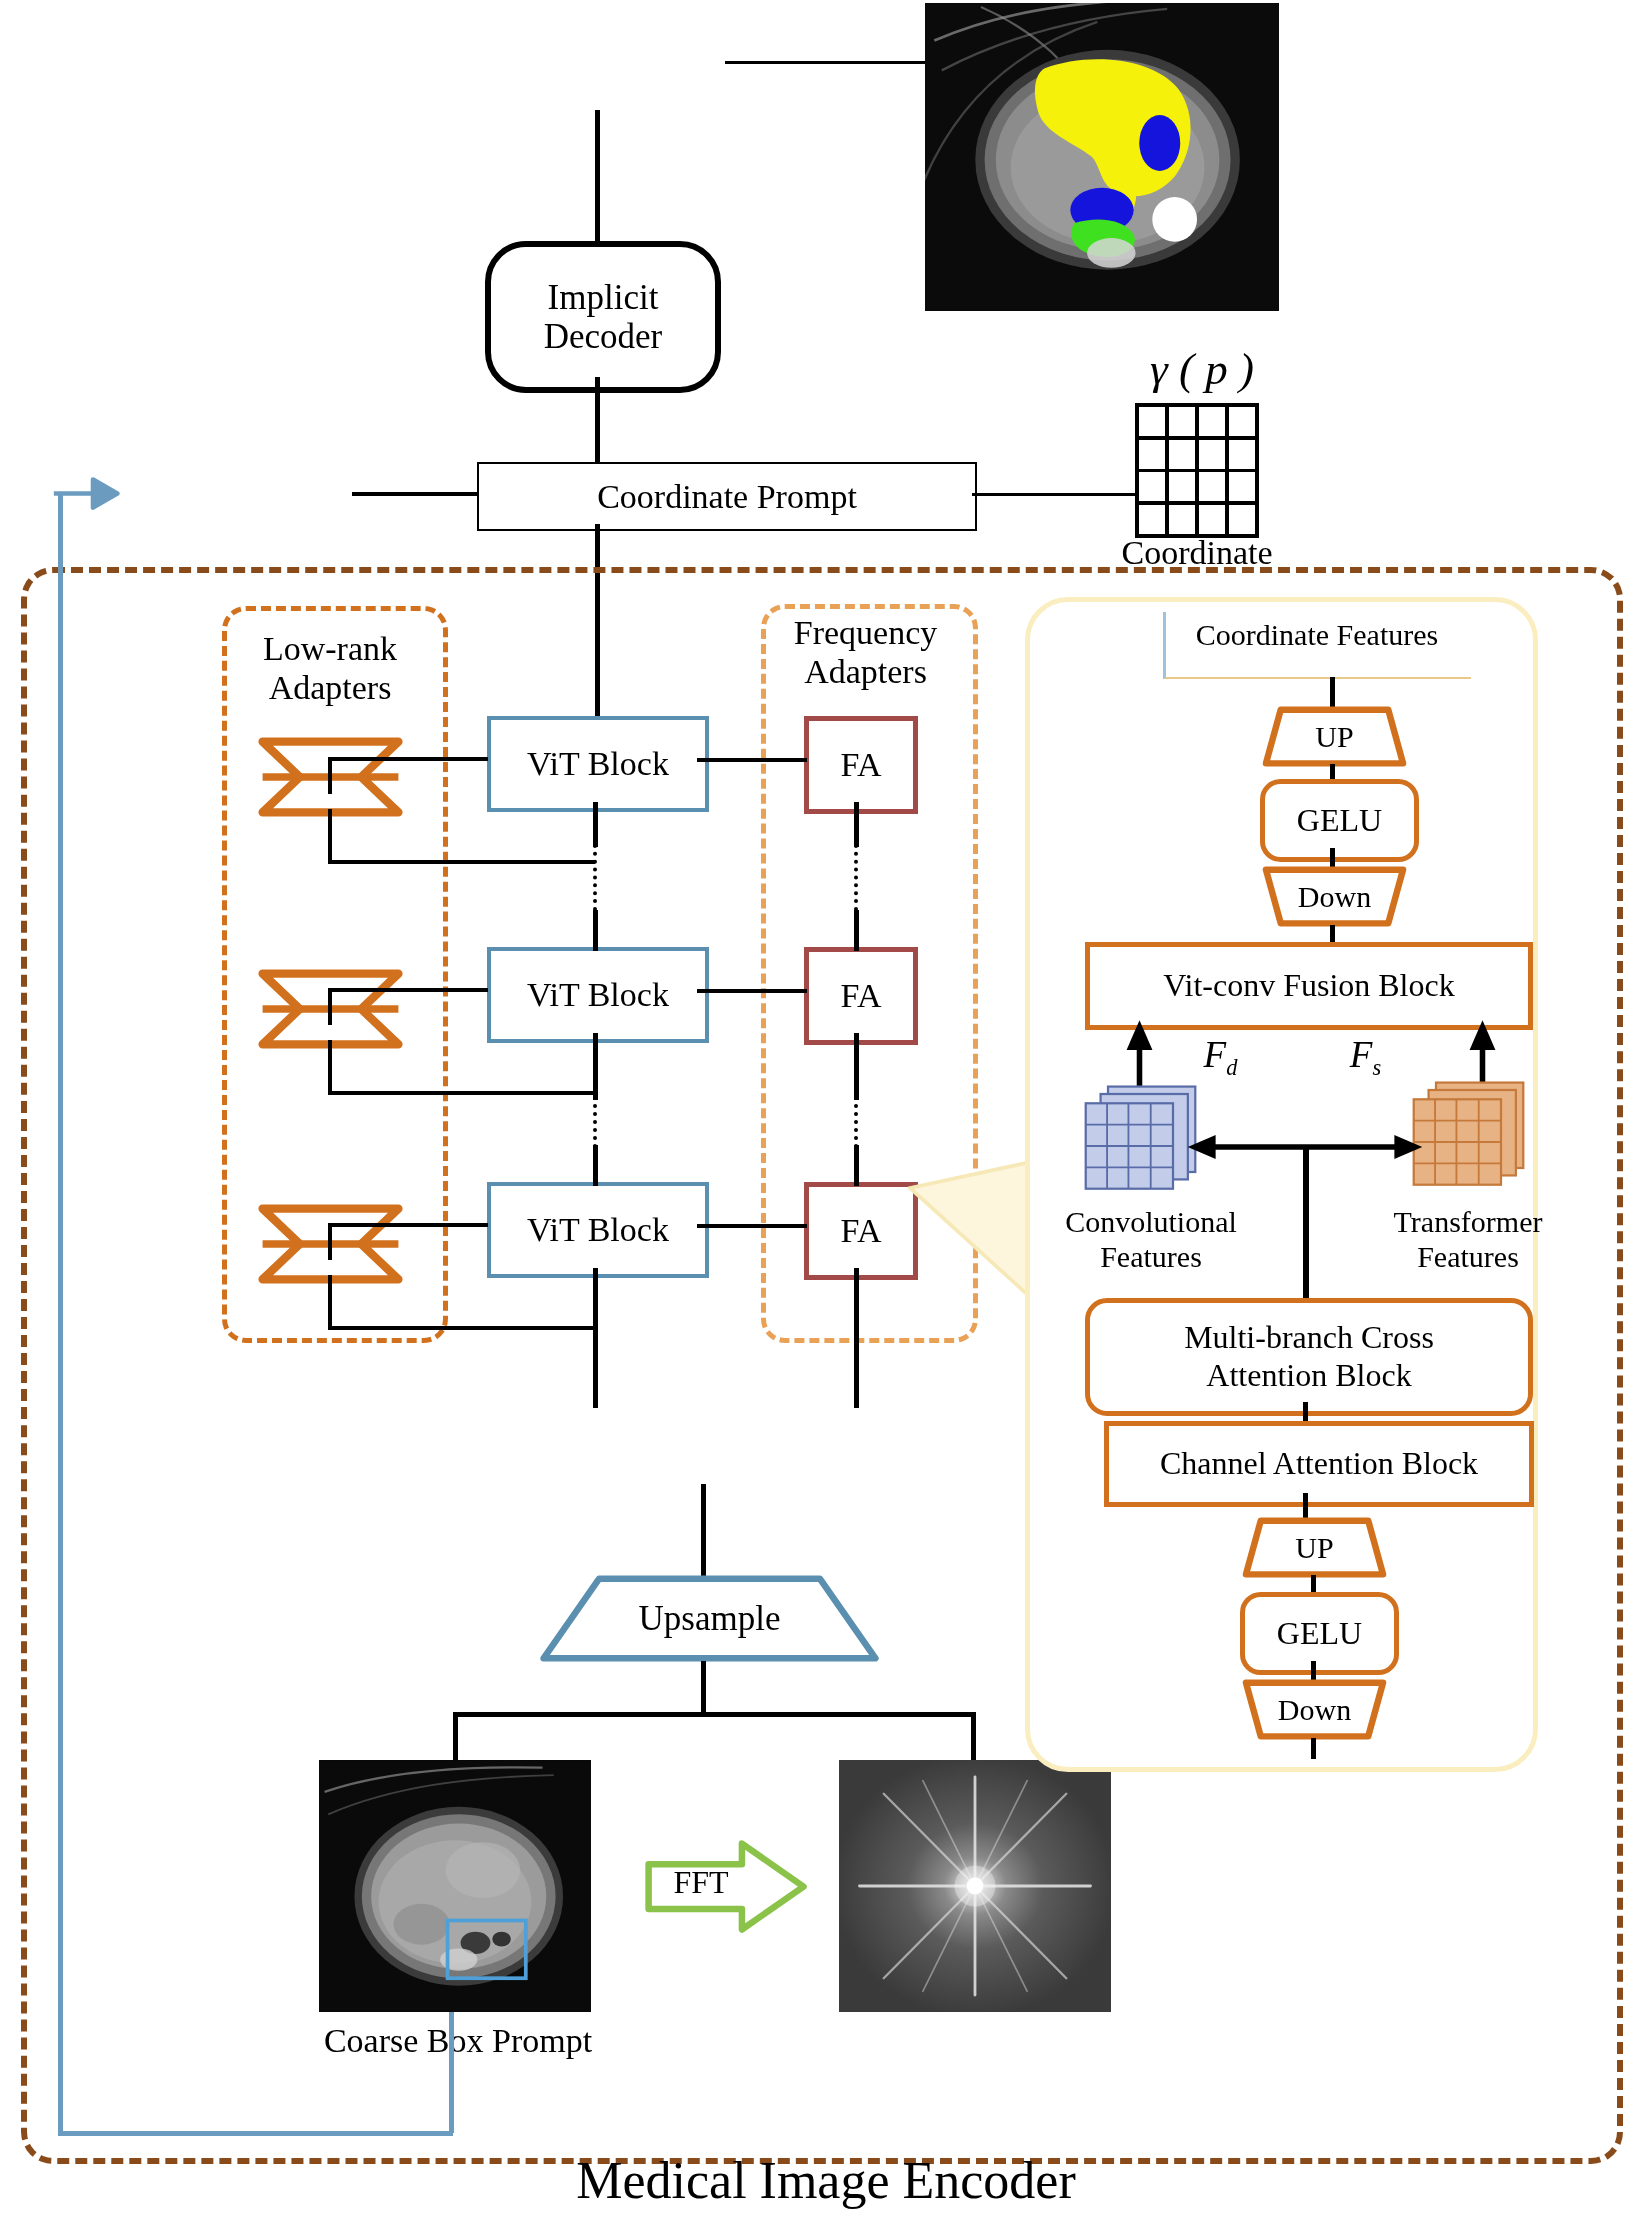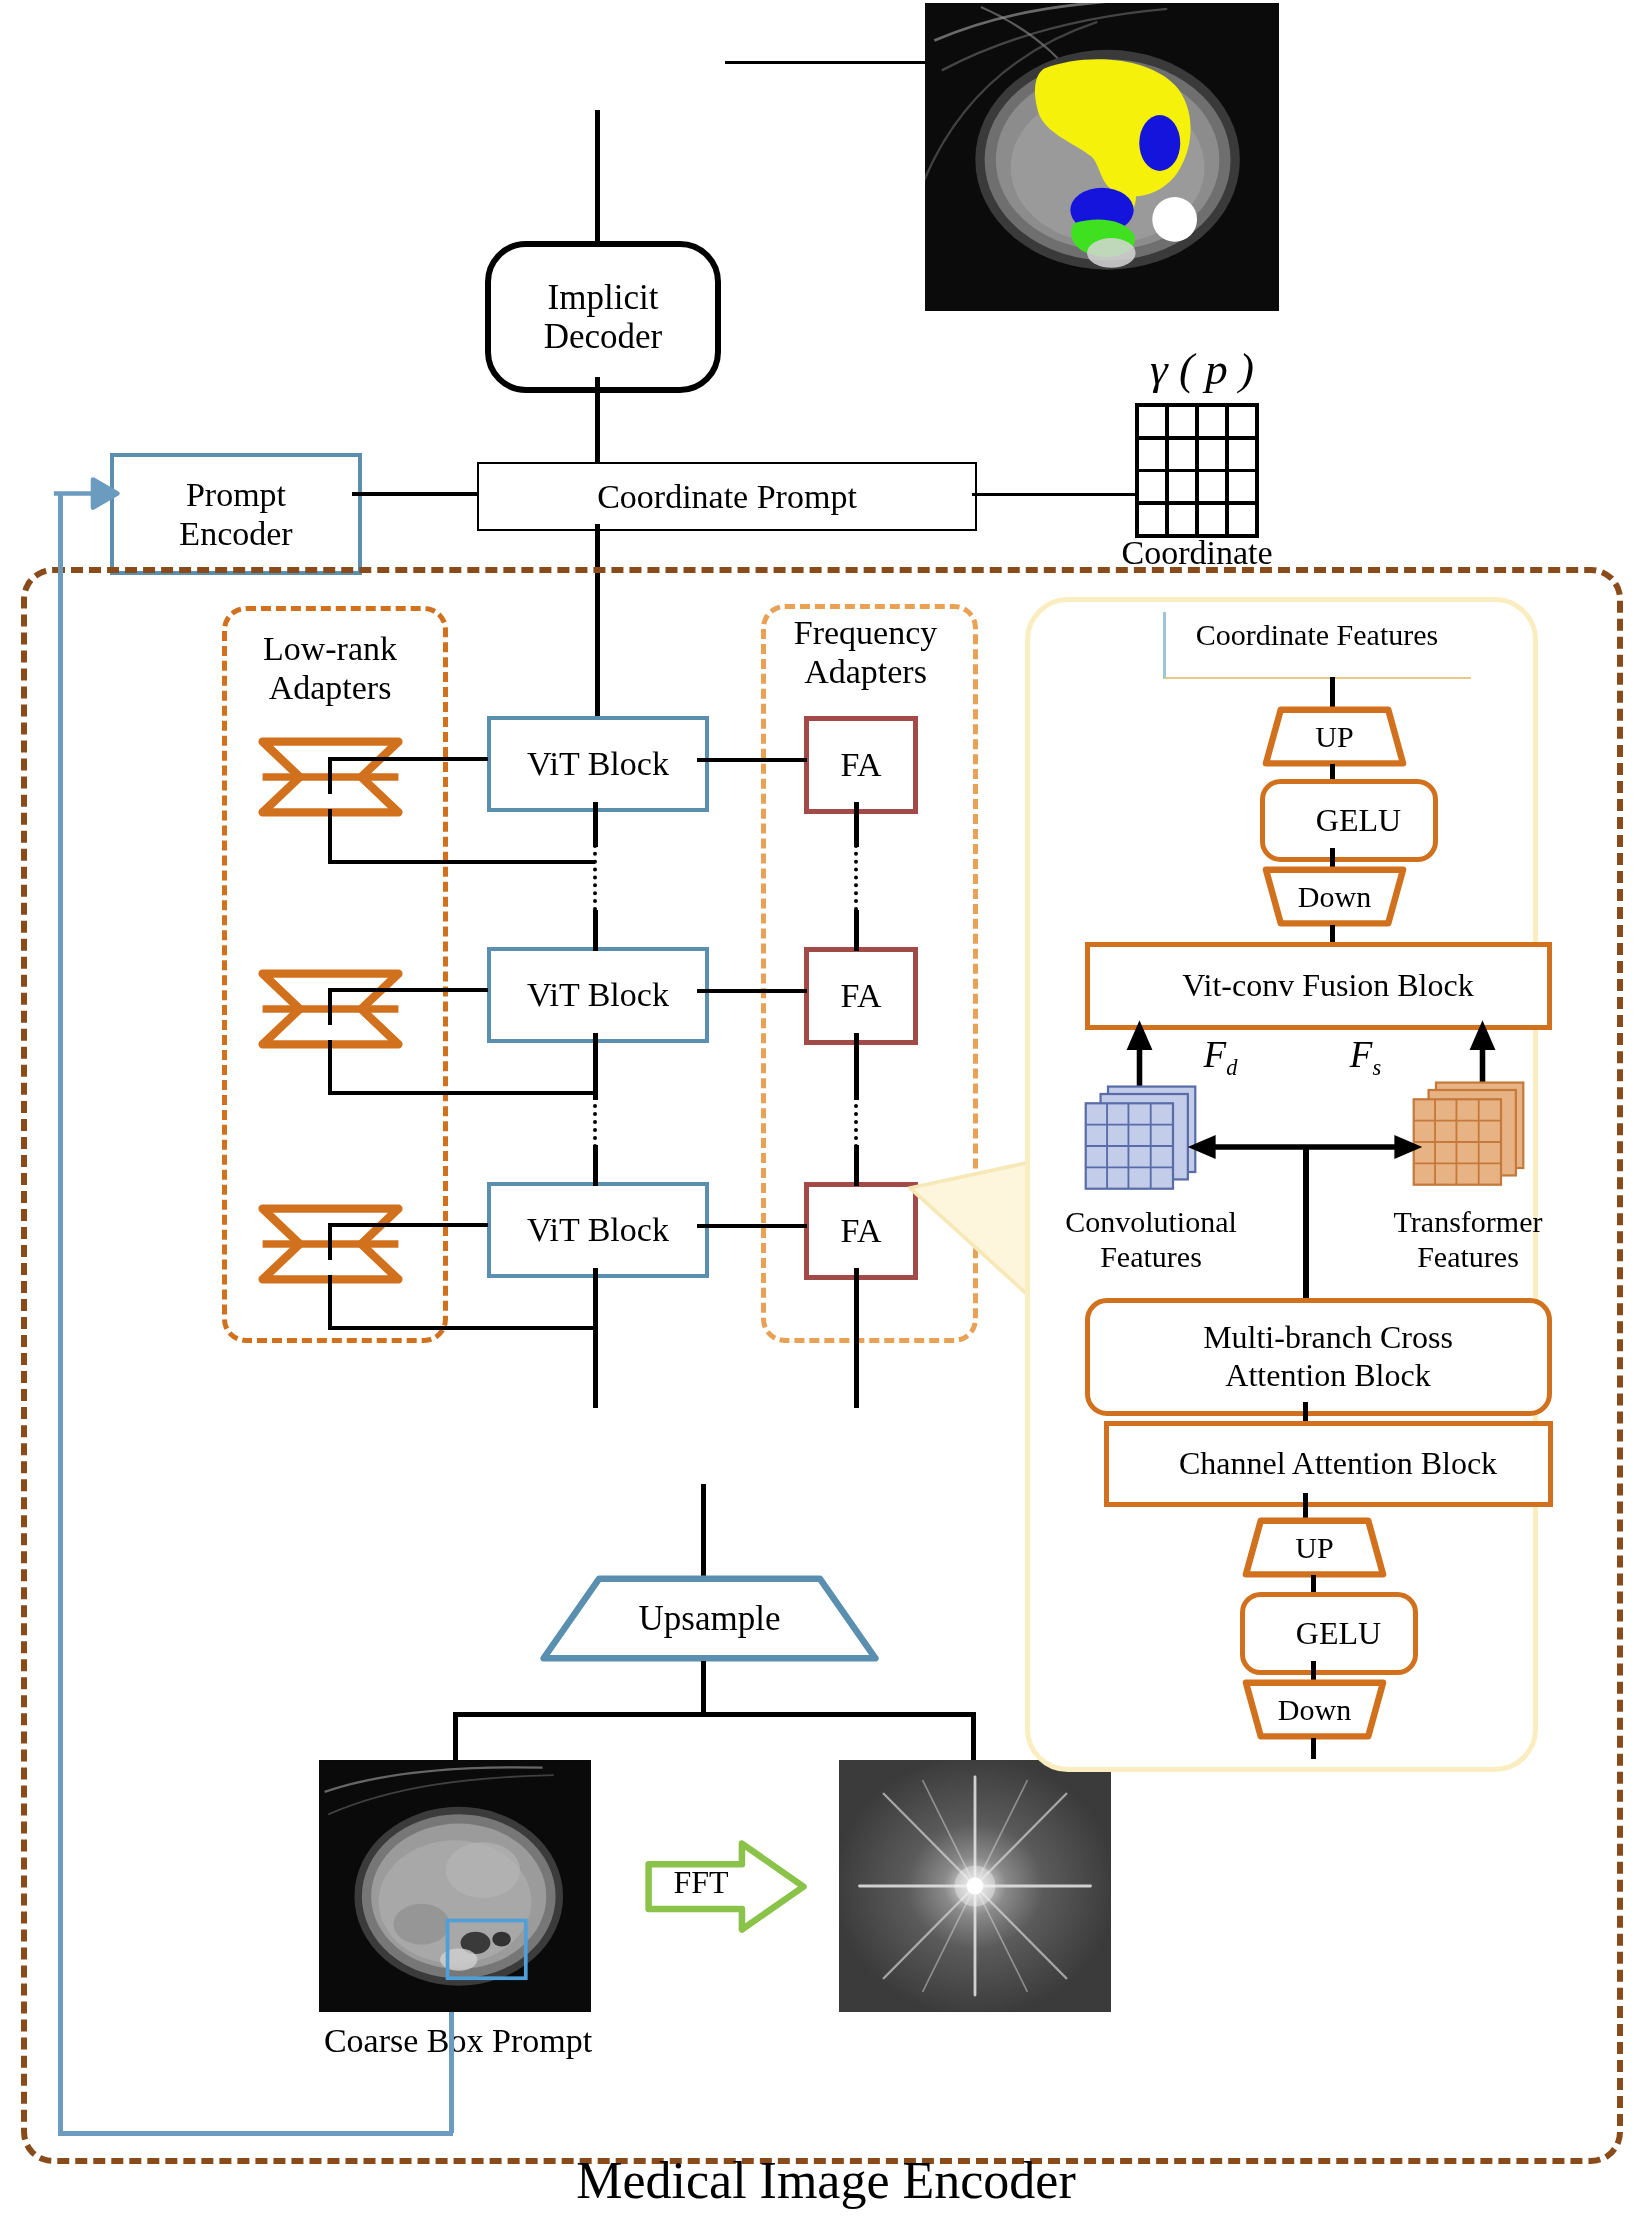--- a/index.html
+++ b/index.html
@@ -29,21 +29,21 @@
         display:flex;align-items:center;justify-content:center;text-align:center;
         font-size:34px;line-height:1.15;}
 
   
   .rdbox{position:absolute;border:5.6px solid #a14a48;background:#fff;
         display:flex;align-items:center;justify-content:center;text-align:center;font-size:34px;}
 
   
   .obox{position:absolute;border:5.6px solid #d2711d;background:#fff;
         display:flex;align-items:center;justify-content:center;text-align:center;
-        font-size:32px;line-height:1.18;padding-left:19px;}
+        font-size:32px;line-height:1.18;}
   .obox-round{border-radius:20.5px;}
 
   
   .dash-orange{position:absolute;border:5.6px dashed #d2711d;border-radius:24px;background:transparent;}
   .dash-orange-lite{position:absolute;border:5.6px dashed #e8a155;border-radius:24px;background:transparent;}
   .dash-brown{position:absolute;border:6.5px dashed #8a4b1a;border-radius:32px;background:transparent;}
 
   
   .yellow-panel{position:absolute;border:5.6px solid #faeec0;border-radius:43px;background:#fff;}
 
@@ -123,24 +123,20 @@
 
   <div class="ln lnv" style="left:595px;top:110px;width:4.7px;height:135px;"></div>
 
   <div class="rbox" style="left:485px;top:241px;width:224px;height:140px;flex-direction:column;">
     <span style="white-space:pre-line;">Implicit
 Decoder</span>
   </div>
 
   <div class="ln lnv" style="left:595px;top:377px;width:4.7px;height:89px;"></div>
 
-  <div class="bbox" style="left:110px;top:453px;width:244px;height:114px;flex-direction:column;">
-    <span style="white-space:pre-line;">Prompt
-Encoder</span>
-  </div>
 
   <div class="ln lnh" style="left:352px;top:492px;width:129px;height:3.7px;"></div>
 
   <div class="kbox" style="left:477px;top:462px;width:496px;height:65px;">
     <span>Coordinate Prompt</span>
   </div>
 
   <div class="ln lnh" style="left:972px;top:493px;width:163px;height:2.8px;"></div>
 
   <div class="lab italic big" style="left:1109px;top:343px;width:186px;">γ ( p )</div>

